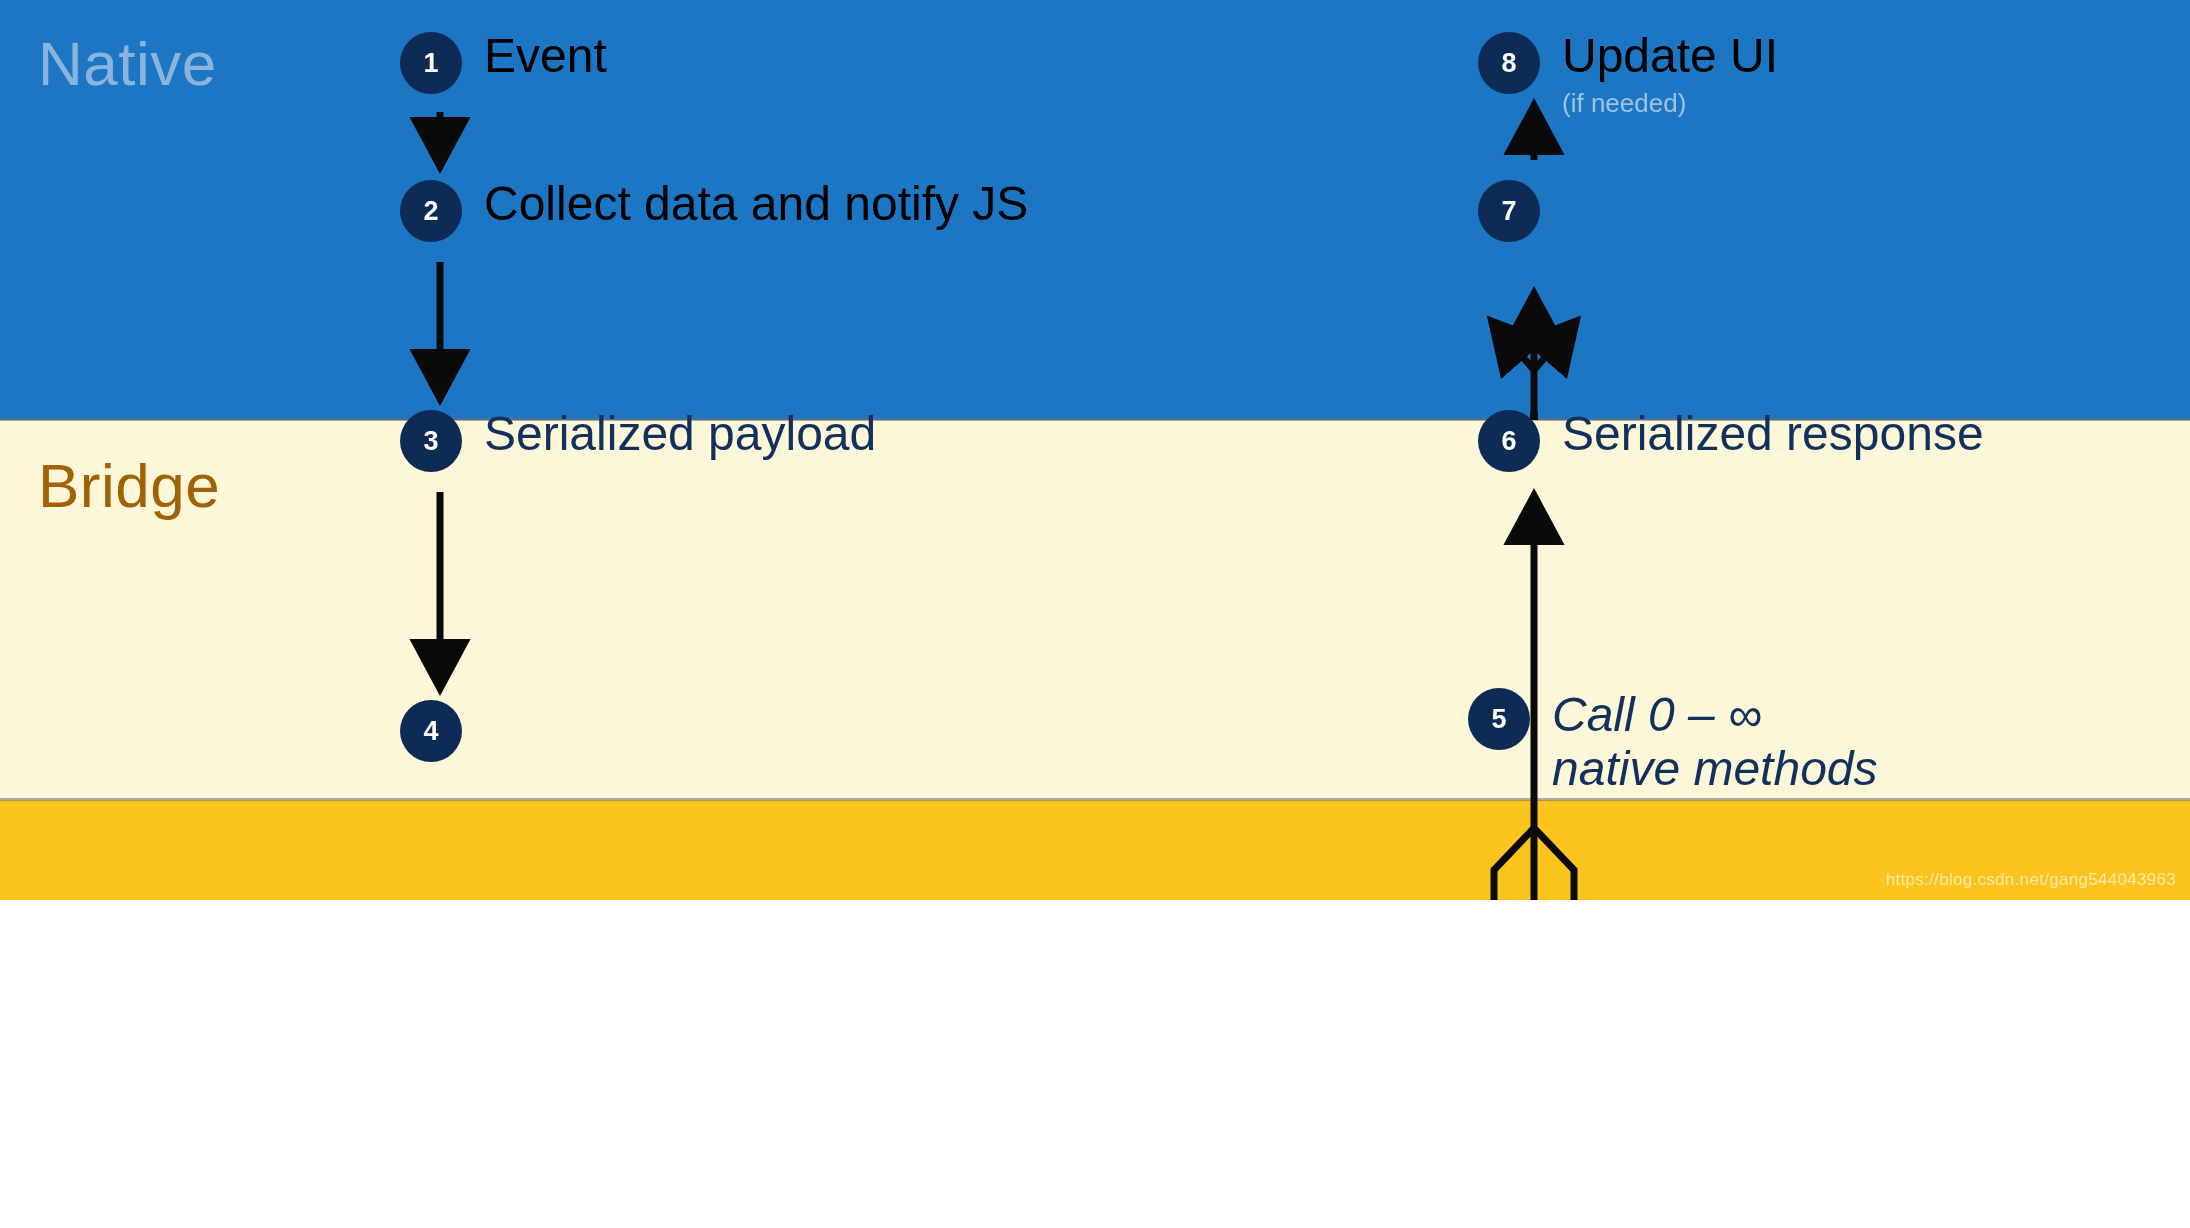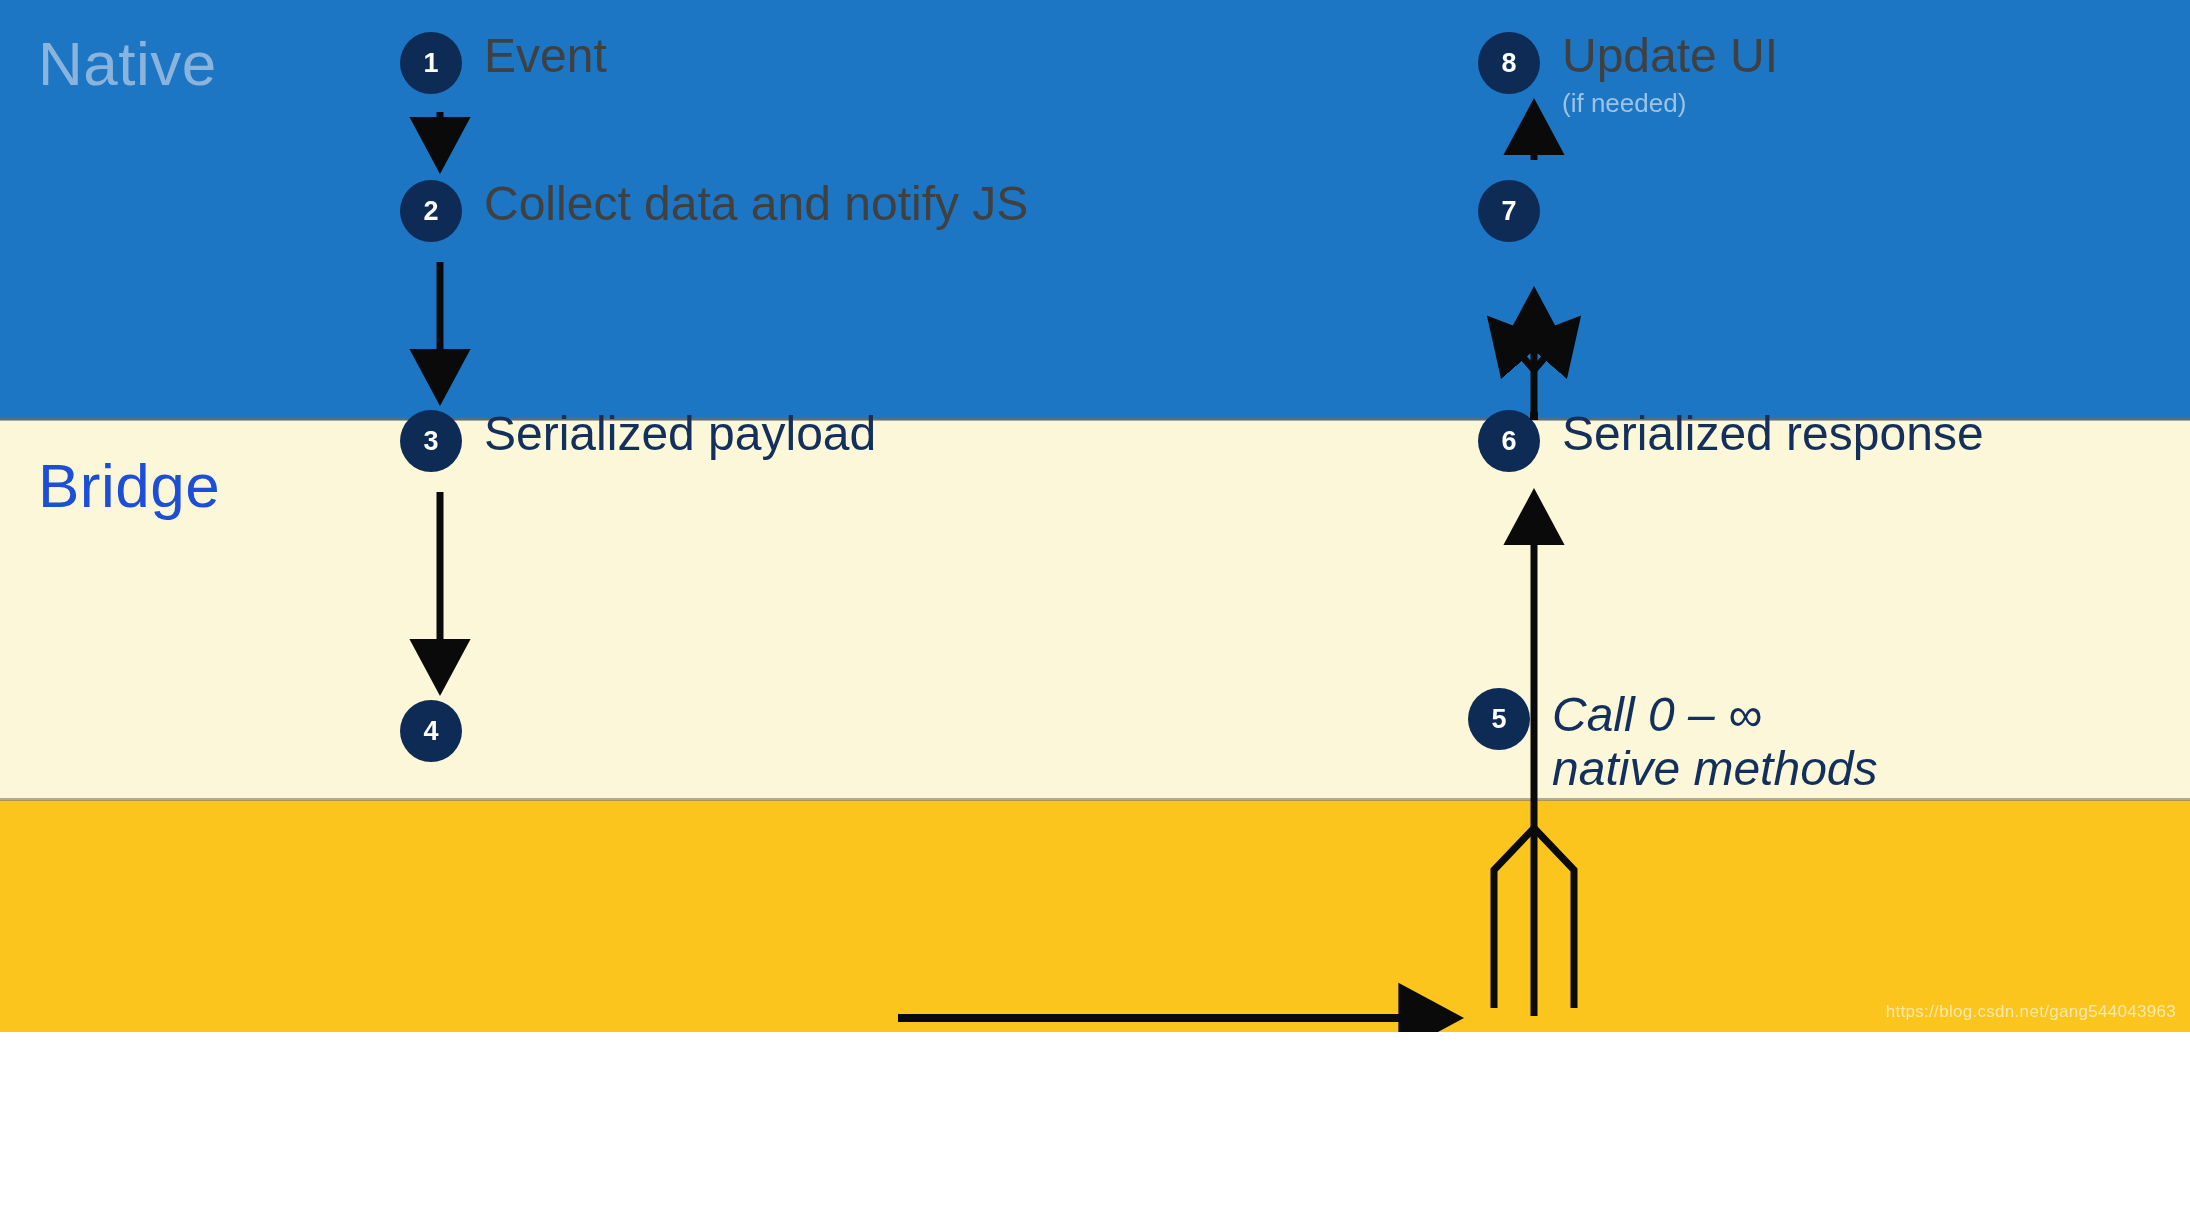--- a/index.html
+++ b/index.html
@@ -6,21 +6,21 @@
     margin: 0;
     padding: 0;
     background: #ffffff;
   }
   body {
     font-family: "Liberation Sans", sans-serif;
   }
   #stage {
     position: relative;
     width: 2190px;
-    height: 1032px;
+    height: 900px;
     overflow: hidden;
     background: #fdfbe8;
   }
 
   
   .band {
     position: absolute;
     left: 0;
     width: 2190px;
   }
@@ -41,21 +41,21 @@
 
   
   .band-label {
     position: absolute;
     font-size: 62px;
     font-weight: 400;
     letter-spacing: .5px;
     white-space: nowrap;
   }
   .label-native     { left: 38px;  top: 28px;  color: #8bb4dc; }
-  .label-bridge     { left: 38px;  top: 450px; color: #1d4ed8; }
+  .label-bridge     { left: 38px;  top: 450px; color: #a16207; }
   .label-javascript { left: 38px;  top: 840px; color: #c59a12; }
 
   
   .step {
     position: absolute;
     display: flex;
     align-items: flex-start;
     white-space: nowrap;
   }
   .bubble {
@@ -82,21 +82,21 @@
     font-size: 48px;
     line-height: 1.02;
     font-weight: 400;
   }
   .step-sub {
     font-size: 26px;
     line-height: 1.3;
     margin-top: 6px;
     font-weight: 400;
   }
-  .on-blue .step-title { color: #404040; }
+  .on-blue .step-title { color: #000000; }
   .on-blue .step-sub   { color: #9cc3e4; }
   .on-cream .step-title { color: #13305c; }
   .on-yellow .step-title { color: #13305c; }
   .step-title.two-line { line-height: 1.12; font-style: italic; }
 
   
   .step-1 { left: 400px;  top: 28px; }
   .step-2 { left: 400px;  top: 178px; }
   .step-3 { left: 400px;  top: 408px; }
   .step-4 { left: 400px;  top: 698px; }

